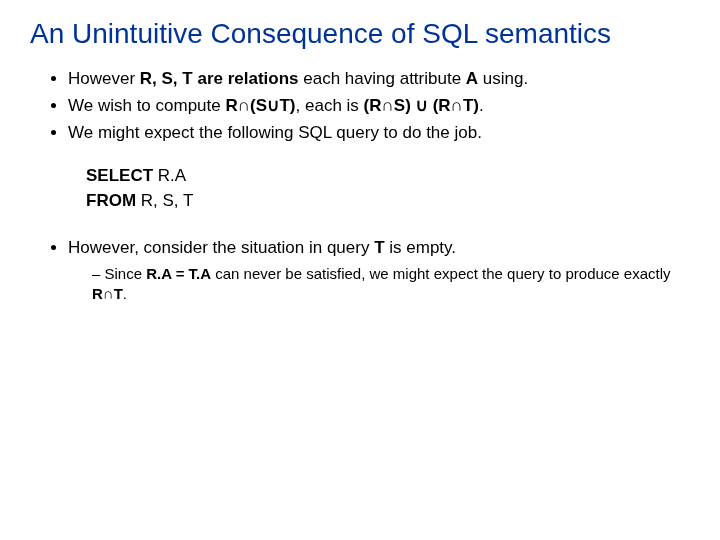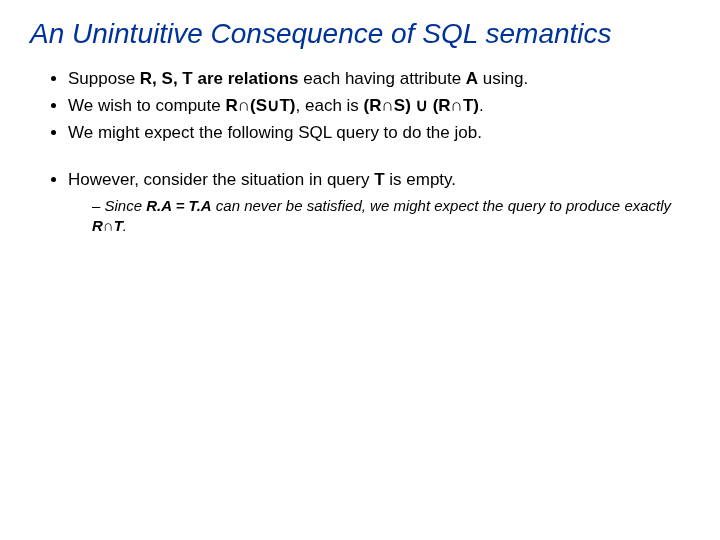--- a/index.html
+++ b/index.html
@@ -13,21 +13,20 @@
     overflow: hidden;
   }
   .slide {
     padding: 18px 30px 30px 30px;
   }
   .title {
     font-size: 28px;
     color: #003399;
     margin: 0 0 18px 0;
     font-weight: normal;
-    font-style: italic;
   }
   ul.top {
     list-style: disc;
     padding-left: 38px;
     margin: 0;
     font-size: 17px;
     line-height: 1.35;
   }
   ul.top > li {
     margin-bottom: 4px;
@@ -46,41 +45,42 @@
     padding-left: 24px;
     margin: 4px 0 0 0;
     font-size: 15px;
     line-height: 1.35;
   }
   ul.sub > li::before {
     content: "– ";
   }
   ul.sub > li {
     margin-bottom: 4px;
-    font-style: italic;
   }
   .gap { height: 18px; }
 </style>
 </head>
 <body>
 
 <div class="slide">
   <h1 class="title">An Unintuitive Consequence of SQL semantics</h1>
 
   <ul class="top">
     <li>
-      <span>Suppose </span><span class="b">R, S, T are relations</span><span> each having attribute </span><span class="b">A</span><span> using.</span>
+      <span>However </span><span class="b">R, S, T are relations</span><span> each having attribute </span><span class="b">A</span><span> using.</span>
     </li>
     <li>
       <span>We wish to compute </span><span class="b">R∩(S∪T)</span><span>, each is </span><span class="b">(R∩S) ∪ (R∩T)</span><span>.</span>
     </li>
     <li>We might expect the following SQL query to do the job.</li>
   </ul>
 
   <div class="sql-block">
+    <div><span class="b">SELECT</span><span> R.A</span></div>
+    <div><span class="b">FROM</span><span> R, S, T</span></div>
   </div>
 
   <ul class="top">
     <li>
       <span>However, consider the situation in query </span><span class="b">T</span><span> is empty.</span>
       <ul class="sub">
         <li>
           <span>Since </span><span class="b">R.A = T.A</span><span> can never be satisfied, we might expect the query to produce exactly </span><span class="b">R∩T</span><span>.</span>
         </li>
       </ul>

